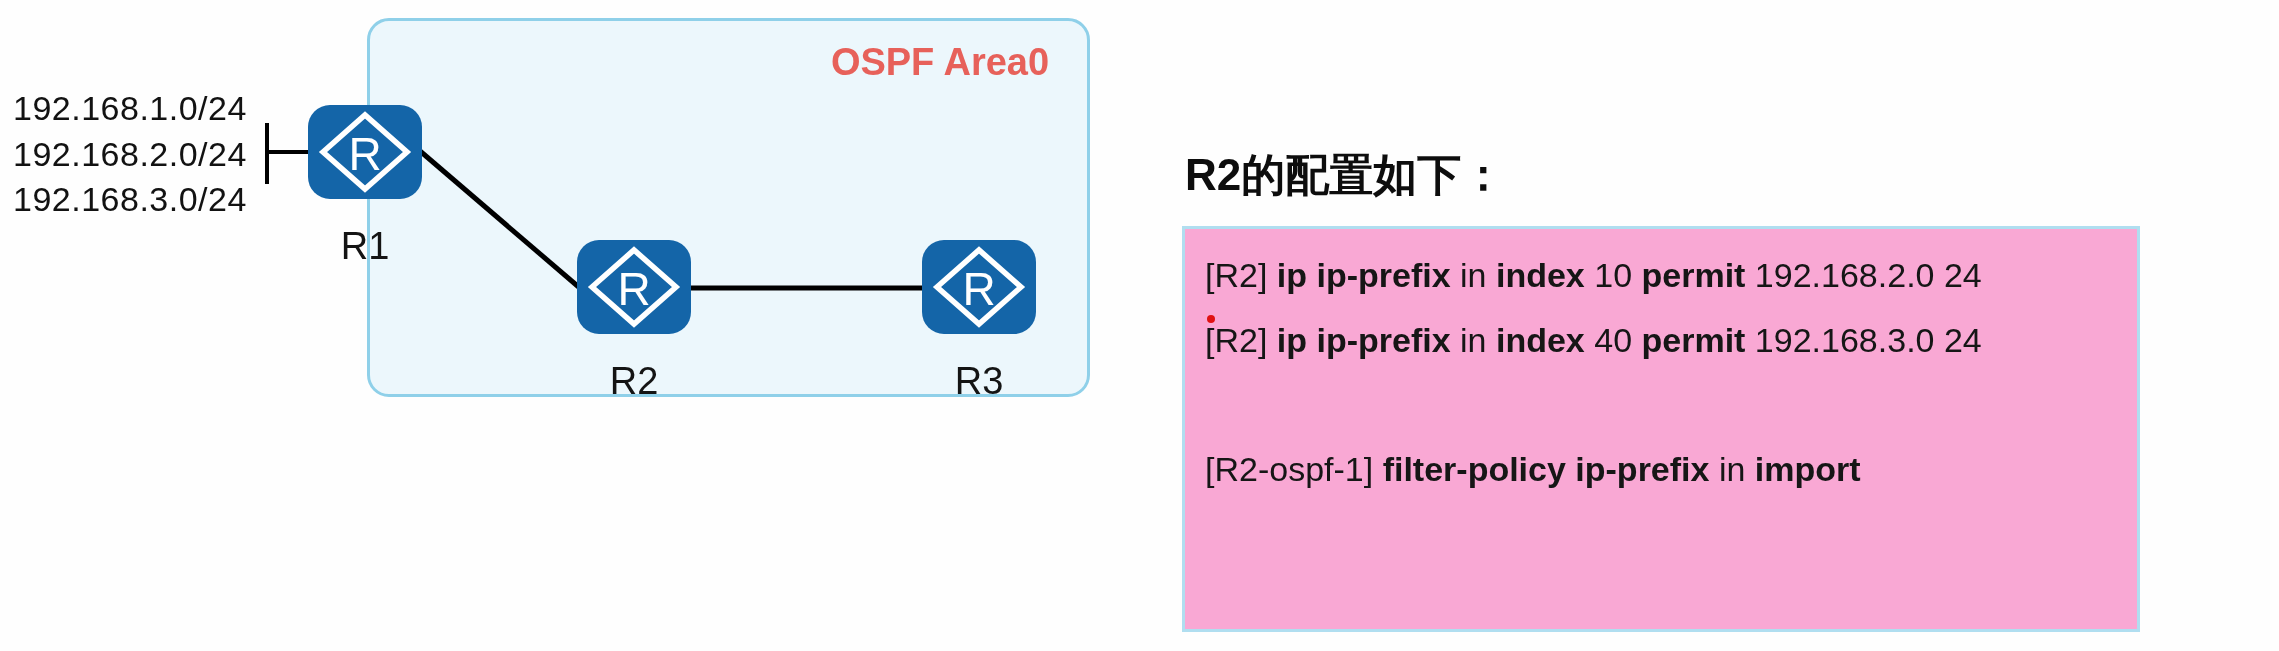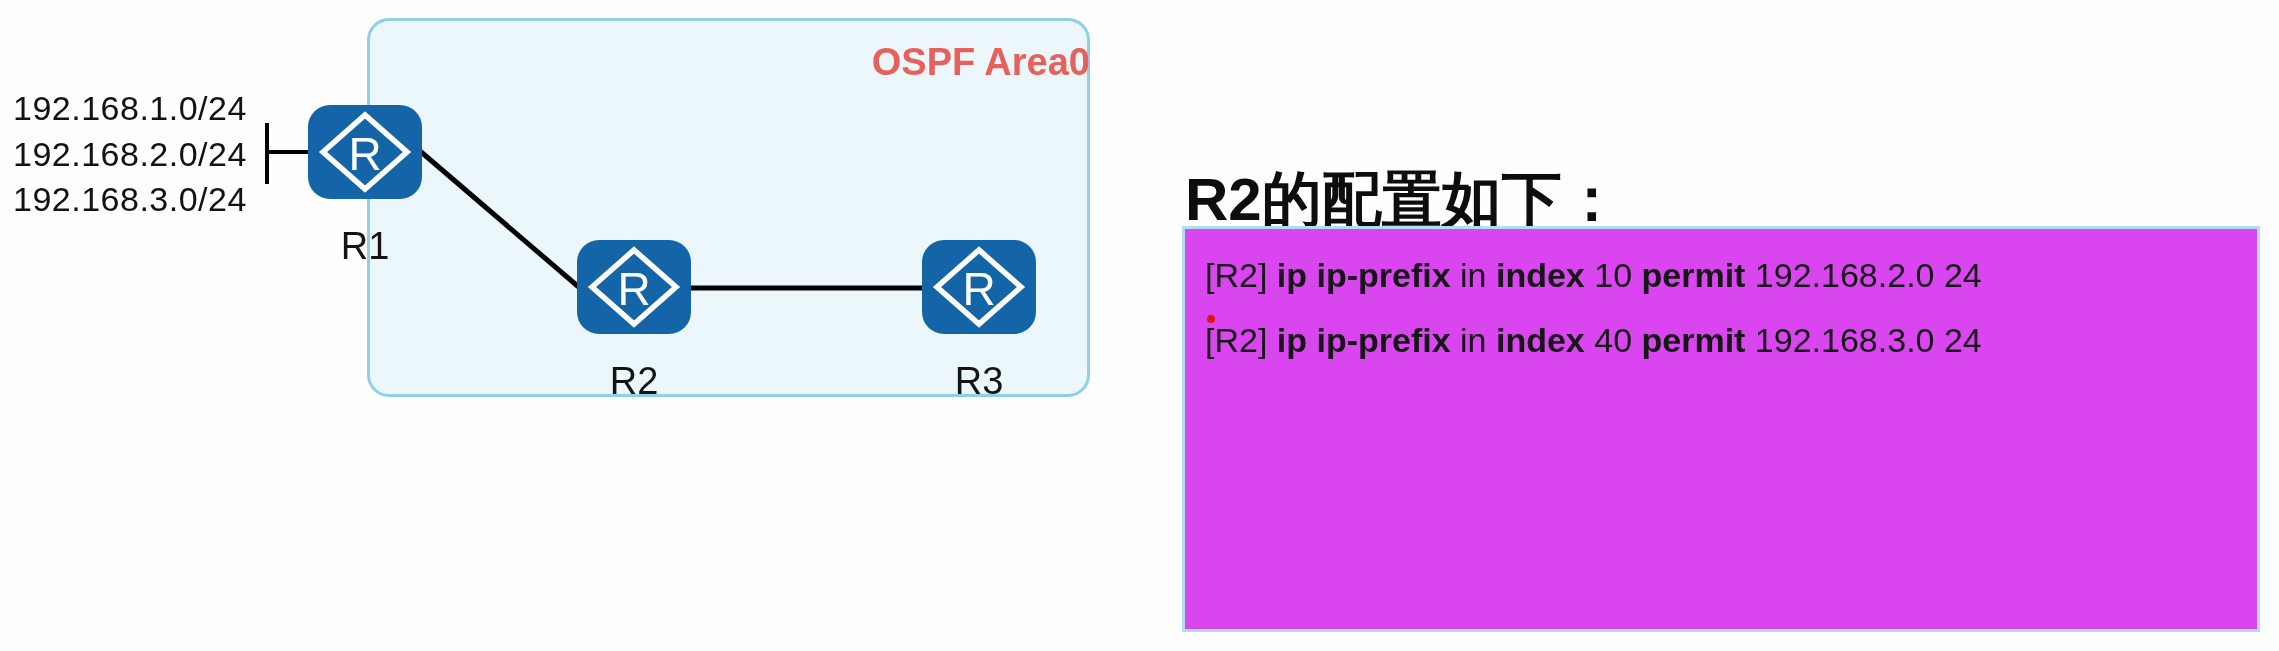--- a/index.html
+++ b/index.html
@@ -21,44 +21,44 @@
   }
   .ospf-area {
     position:absolute; left:367px; top:18px;
     width:723px; height:379px;
     background:#ecf7fc;
     border:3px solid #8fd0e9;
     border-radius:22px;
   }
   .ospf-label {
     position:absolute; left:790px; top:41px; width:300px;
-    text-align:right;
+    text-align:center;
     font-size:38px; font-weight:700; color:#e7615a;
   }
   svg.links { position:absolute; left:0; top:0; }
 
   .node { position:absolute; width:114px; text-align:center; }
   .node .icon-wrap { display:block; width:114px; height:94px; }
   .node .nlabel {
     display:block; margin-top:26px;
     font-size:38px; color:#141414;
   }
   .node-r1 { left:308px; top:105px; }
   .node-r2 { left:577px; top:240px; }
   .node-r3 { left:922px; top:240px; }
 
   
   .cfg-title {
-    position:absolute; left:1185px; top:160px;
-    font-size:60px; font-weight:700; color:#0d0d0d;
+    position:absolute; left:1185px; top:146px;
+    font-size:44px; font-weight:700; color:#0d0d0d;
   }
   .cfg-box {
     position:absolute; left:1182px; top:226px;
-    width:1078px; height:406px;
-    background:#d946ef;
+    width:958px; height:406px;
+    background:#f9a8d4;
     border:3px solid #b0def0;
     padding:14px 10px 0 20px;
   }
   .cfg-line {
     font-size:34px; line-height:64.5px;
     white-space:nowrap; color:#161616;
   }
   .cfg-line .b { font-weight:700; }
   .red-dot {
     position:absolute; left:1207px; top:315px;
@@ -119,17 +119,18 @@
     </span>
     <span class="nlabel">R3</span>
   </div>
 
   <div class="cfg-title">R2的配置如下：</div>
 
   <div class="cfg-box">
       <div class="cfg-line"><span>[R2] </span><span class="b">ip ip-prefix</span><span> in </span><span class="b">index</span><span> 10 </span><span class="b">permit</span><span> 192.168.2.0 24</span></div>
       <div class="cfg-line"><span>[R2] </span><span class="b">ip ip-prefix</span><span> in </span><span class="b">index</span><span> 40 </span><span class="b">permit</span><span> 192.168.3.0 24</span></div>
       <div class="cfg-line">&nbsp;</div>
+      <div class="cfg-line"><span>[R2-ospf-1] </span><span class="b">filter-policy ip-prefix</span><span> in </span><span class="b">import</span></div>
     </div>
 
   <div class="red-dot"></div>
 
 </div>
 
 </body></html>

